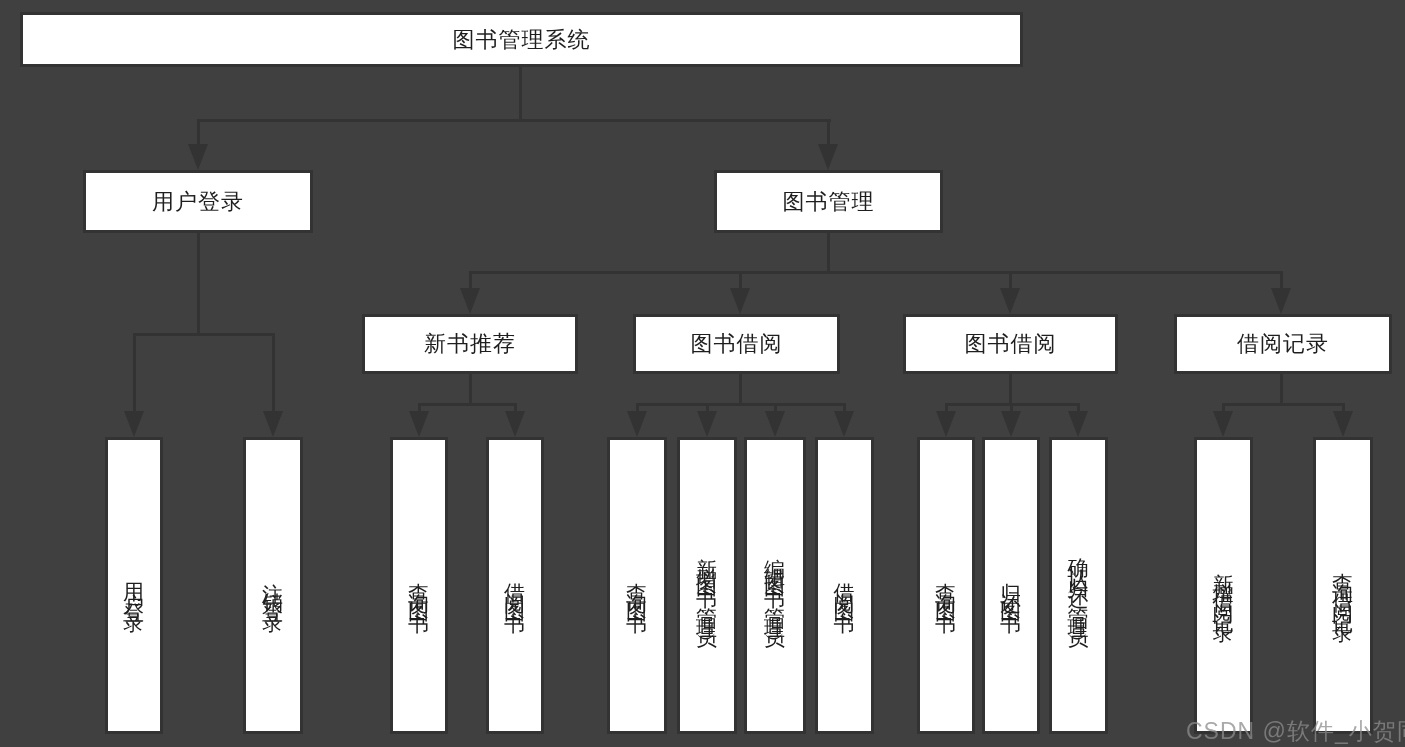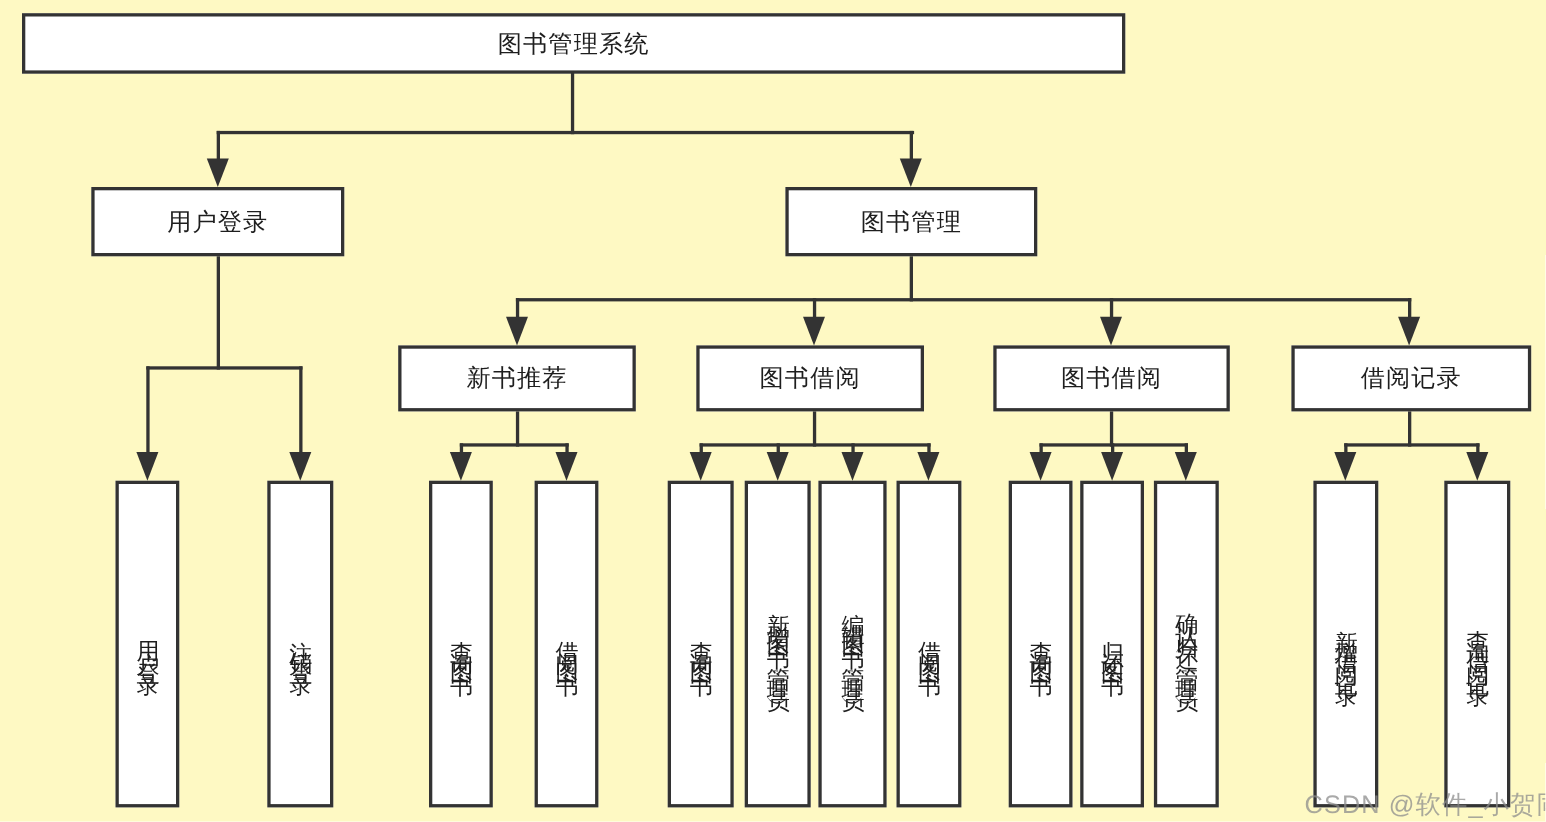--- a/index.html
+++ b/index.html
@@ -1,19 +1,19 @@
 <!DOCTYPE html>
 <html><head>
 <meta charset="utf-8">
 <style>
   html,body{margin:0;padding:0;background:#ffffff;}
   #canvas{
     position:relative;
     width:1405px;height:747px;
-    background:#fef9c3;
+    background:#404040;
     font-family:"Liberation Sans", sans-serif;
     overflow:hidden;
   }
   .node{
     position:absolute;
     border:3px solid #333333;
     background:#ffffff;
     box-sizing:border-box;
     display:flex;
     align-items:center;

